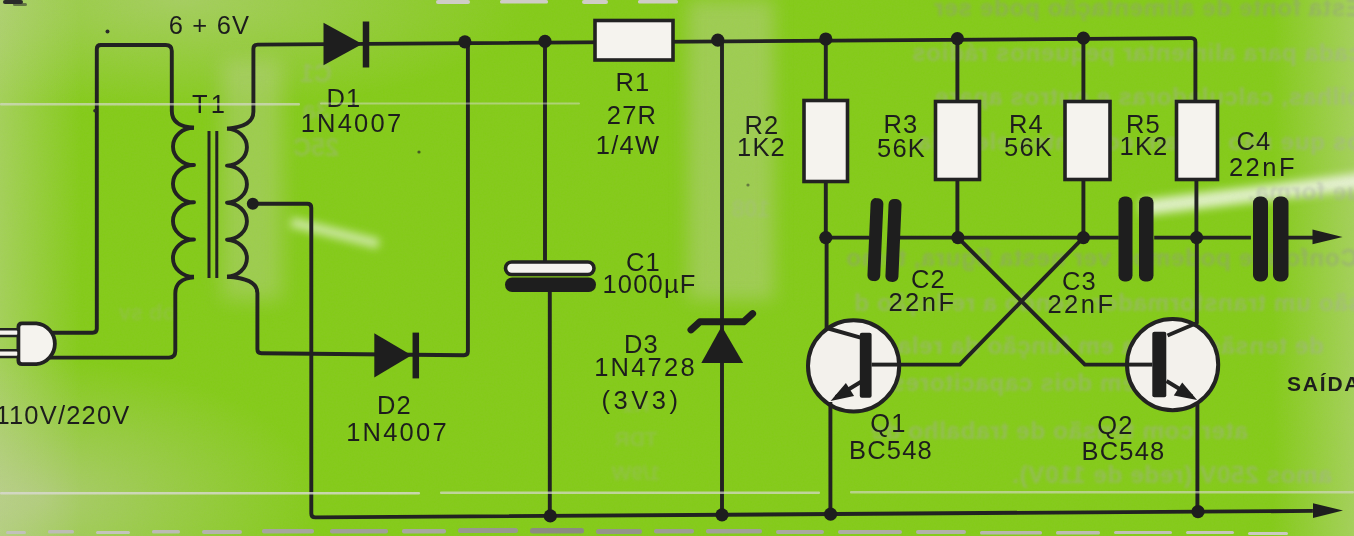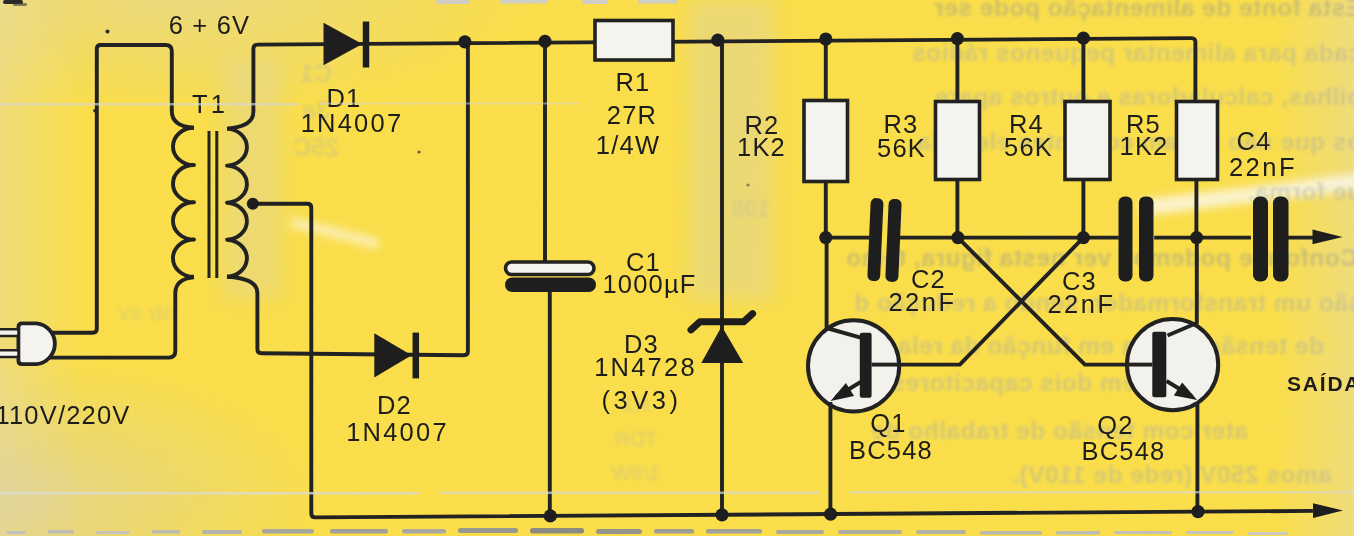--- a/index.html
+++ b/index.html
@@ -1,17 +1,17 @@
 <!DOCTYPE html>
 <html><head>
 <meta charset="utf-8">
 <style>
   html,body{margin:0;padding:0;}
   #page{position:relative;width:1354px;height:536px;overflow:hidden;
-    background:#fde047;font-family:"Liberation Sans",sans-serif;}
+    background:#84cc16;font-family:"Liberation Sans",sans-serif;}
   .bleed{position:absolute;left:786px;top:0;width:578px;height:536px;
     transform:scaleX(-1);color:#a9aca7;font-weight:bold;font-size:24.5px;
     letter-spacing:.5px;filter:blur(1.7px);opacity:.43;}
   .bleed div{position:absolute;left:2px;white-space:nowrap;}
   .smudge{position:absolute;transform:scaleX(-1);color:#aeb1ac;font-weight:bold;
     filter:blur(1.8px);white-space:nowrap;}
   svg{position:absolute;left:0;top:0;filter:blur(.33px);}
 </style>
 </head>
 <body>

